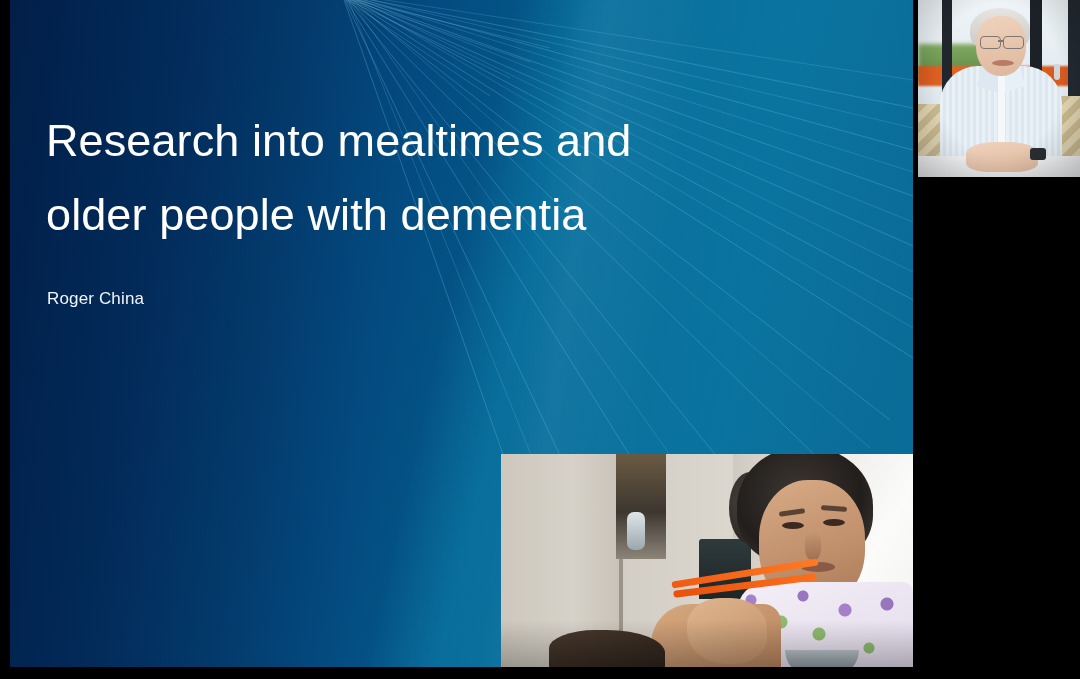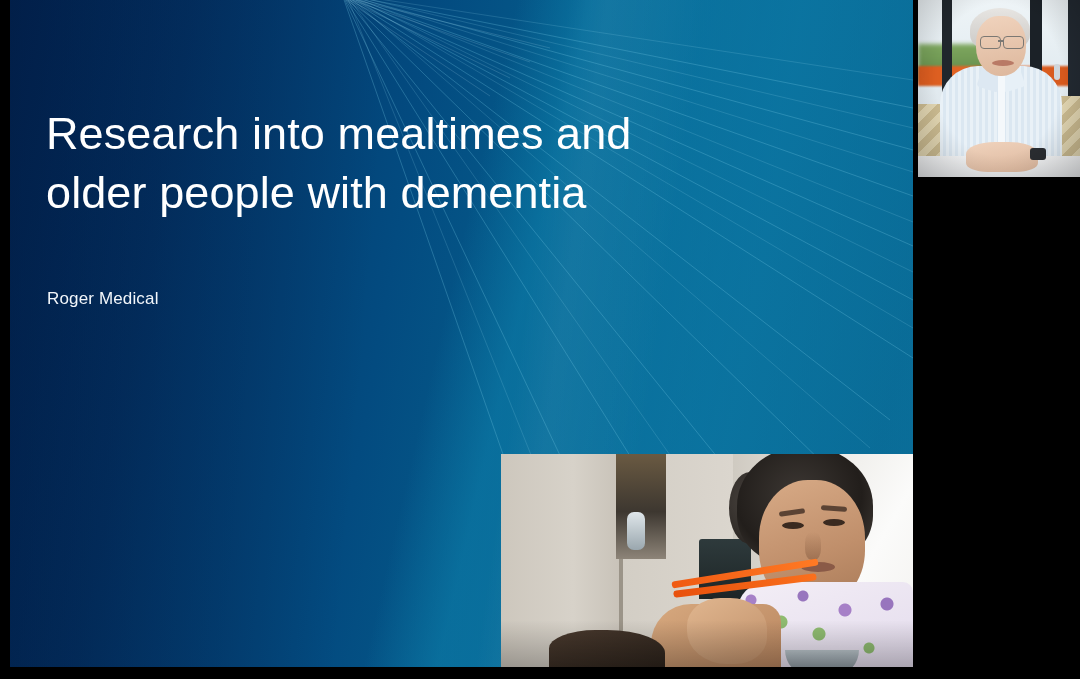--- a/index.html
+++ b/index.html
@@ -22,21 +22,21 @@
   #wedge-dark{left:0;top:0;width:903px;height:667px;
     background:linear-gradient(95deg,rgba(1,22,56,.55) 0%,rgba(1,26,62,.28) 20%,rgba(1,30,70,0) 40%);}
 
   
   #wedge-band{left:0;top:0;width:903px;height:667px;
     background:linear-gradient(98deg,rgba(255,255,255,0) 56%,rgba(255,255,255,.045) 60%,rgba(255,255,255,.02) 66%,rgba(255,255,255,0) 70%);}
 
   #fan{position:absolute;left:0;top:0;width:903px;height:667px;}
 
   .slide-title{position:absolute;left:36px;top:104px;width:720px;
-      color:#ffffff;font-size:45px;font-weight:300;line-height:59px;
+      color:#ffffff;font-size:45px;font-weight:300;line-height:74px;
       letter-spacing:.1px;white-space:pre-line;}
   .slide-name{position:absolute;left:37px;top:289px;color:#f2f6fa;
       font-size:17px;font-weight:400;letter-spacing:.15px;}
   .slide-affil{position:absolute;left:37px;top:359px;color:#f2f6fa;
       font-size:17px;font-weight:400;letter-spacing:.15px;}
 
   
   #slide-photo{position:absolute;left:491px;top:454px;width:412px;height:213px;overflow:hidden;
       background:#b9b2a8;}
   .ph{position:absolute;}
@@ -181,21 +181,21 @@
         <line x1="330" y1="-4" x2="520" y2="62"></line>
         <line x1="330" y1="-4" x2="540" y2="48"></line>
         <line x1="330" y1="-4" x2="500" y2="78"></line>
         <line x1="330" y1="-4" x2="480" y2="96"></line>
       </g>
     </svg>
 
     <div class="slide-title">Research into mealtimes and
 older people with dementia</div>
 
-    <div class="slide-name">Roger Medical</div>
+    <div class="slide-name">Roger China</div>
 
 
     <div id="slide-photo">
       <div class="ph" id="ph-wallL"></div>
       <div class="ph" id="ph-wallSeam"></div>
       <div class="ph" id="ph-wallM"></div>
       <div class="ph" id="ph-niche"></div>
       <div class="ph" id="ph-nicheObj"></div>
       <div class="ph" id="ph-wallR"></div>
       <div class="ph" id="ph-bright"></div>

